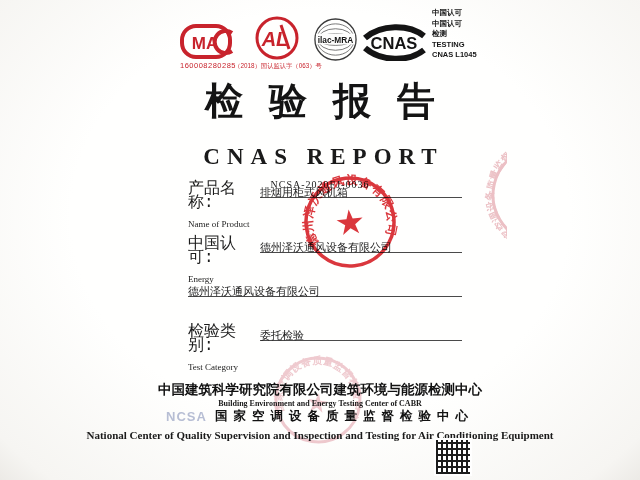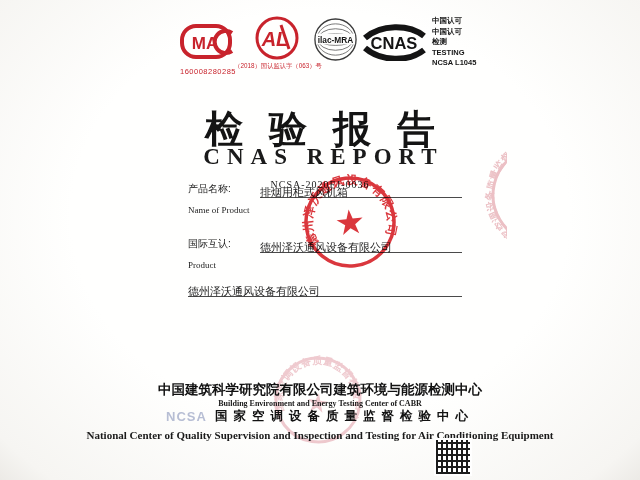--- a/index.html
+++ b/index.html
@@ -16,21 +16,21 @@
   .accred{font-size:7.5px;font-weight:bold;line-height:10.5px;color:#161616;}
   
   .title-zh{font-size:38px;font-weight:bold;letter-spacing:26px;color:#141414;}
   .title-zh span{margin-right:-26px;}
   .title-en{font-family:"Liberation Serif",serif;font-size:23px;font-weight:600;letter-spacing:7px;}
   .title-en span{margin-right:-7px;}
   .report-no{font-family:"Liberation Serif",serif;font-size:10px;letter-spacing:1px;}
   
   .field{position:absolute;left:188px;width:274px;display:flex;align-items:flex-start;}
   .field-labels{width:72px;flex:0 0 72px;}
-  .lab-zh{font-family:Liberation Sans, sans-serif;font-size:10px;color:#1c1c1c;line-height:14px;}
+  .lab-zh{font-family:Liberation Mono, monospace;font-size:16px;color:#1c1c1c;line-height:14px;}
   .lab-en{font-family:"Liberation Serif",serif;font-size:9px;color:#1c1c1c;line-height:12px;margin-top:8px;}
   .field-line{flex:1;border-bottom:1px solid #4a4a4a;height:15px;}
   .field-value{font-family:"Liberation Serif",serif;font-size:11px;line-height:15px;color:#222;}
   
   .seal{mix-blend-mode:multiply;}
   .seal-main{opacity:.92;transform:rotate(-6deg);}
   .seal-faint{opacity:.3;transform:rotate(8deg);}
   .edge-clip{overflow:hidden;}
   
   .org-zh{font-size:13.5px;font-weight:bold;color:#121212;}
@@ -49,21 +49,21 @@
 </head>
 <body>
 
 <div class="page">
 
   <svg class="abs" style="left:179px;top:21px" width="58" height="42" viewBox="0 0 58 42">
     <rect x="3" y="5" width="48" height="31" rx="14" fill="none" stroke="#c8232c" stroke-width="4"></rect>
     <path d="M53 12 A11 11 0 1 0 53 30" fill="none" stroke="#c8232c" stroke-width="4"></path>
     <text x="26" y="28" text-anchor="middle" font-size="17" font-weight="bold" fill="#c8232c">MA</text>
   </svg>
-  <div class="abs cert-num" style="left:172px;top:67px;width:72px">160008280285</div>
+  <div class="abs cert-num" style="left:172px;top:61px;width:72px">160008280285</div>
 
   <svg class="abs" style="left:254px;top:15px" width="46" height="46" viewBox="0 0 46 46">
     <circle cx="23" cy="23" r="20" fill="none" stroke="#c8232c" stroke-width="3"></circle>
     <path d="M27 10 L35 34" stroke="#c8232c" stroke-width="3"></path>
     <text x="21" y="31" text-anchor="middle" font-size="20" font-weight="bold" font-style="italic" fill="#c8232c">AL</text>
   </svg>
   <div class="abs cert-cap" style="left:228px;top:62px;width:100px">（2018）国认监认字（063）号</div>
 
   <svg class="abs" style="left:313px;top:17px" width="45" height="45" viewBox="0 0 46 46">
     <circle cx="23" cy="23" r="21" fill="none" stroke="#3a3a3a" stroke-width="1.4"></circle>
@@ -73,58 +73,67 @@
     <rect x="3" y="17" width="40" height="11" fill="#fdfdfc"></rect>
     <text x="23" y="26.5" text-anchor="middle" font-size="8.5" font-weight="bold" fill="#141414">ilac-MRA</text>
   </svg>
 
   <svg class="abs" style="left:361px;top:23px" width="66" height="38" viewBox="0 0 66 38">
     <path d="M4 15 C20 1 48 1 63 13" fill="none" stroke="#141414" stroke-width="6"></path>
     <path d="M4 25 C20 39 48 39 63 27" fill="none" stroke="#141414" stroke-width="6"></path>
     <text x="33" y="26" text-anchor="middle" font-size="16.5" font-weight="bold" fill="#141414">CNAS</text>
   </svg>
 
-  <div class="abs accred" style="left:432px;top:16px">
+  <div class="abs accred" style="left:432px;top:8px">
     <div>中国认可</div>
     <div>中国认可</div>
     <div>检测</div>
     <div>TESTING</div>
-    <div>NCSA L1045</div>
+    <div>CNAS L1045</div>
   </div>
 
-  <div class="abs ctr title-zh" style="top:104px"><span>检验报告</span></div>
+  <div class="abs ctr title-zh" style="top:76px"><span>检验报告</span></div>
   <div class="abs ctr title-en" style="top:144px"><span>CNAS REPORT</span></div>
   <div class="abs ctr report-no" style="top:179px">NCSA-2020FJ-0036</div>
 
   <div class="field" style="top:182px">
     <div class="field-labels">
       <div class="lab-zh">产品名称:</div>
       <div class="lab-en">Name of Product</div>
     </div>
     <div class="field-line">
       <span class="field-value">排烟用柜式风机箱</span>
     </div>
   </div>
 
   <div class="field" style="top:237px">
     <div class="field-labels">
-      <div class="lab-zh">国际互认:</div>
-      <div class="lab-en">Product</div>
+      <div class="lab-zh">中国认可:</div>
+      <div class="lab-en">Energy</div>
     </div>
     <div class="field-line">
       <span class="field-value">德州泽沃通风设备有限公司</span>
     </div>
   </div>
 
   <div class="field" style="top:281px">
     <div class="field-line">
       <span class="field-value">德州泽沃通风设备有限公司</span>
     </div>
   </div>
 
+  <div class="field" style="top:325px">
+    <div class="field-labels">
+      <div class="lab-zh">检验类别:</div>
+      <div class="lab-en">Test Category</div>
+    </div>
+    <div class="field-line">
+      <span class="field-value">委托检验</span>
+    </div>
+  </div>
 
   <svg class="abs seal seal-main" style="left:302px;top:174px" width="96" height="96" viewBox="0 0 96 96">
     <circle cx="48" cy="48" r="44" fill="none" stroke="#d7262c" stroke-width="3.5"></circle>
     <path id="sealArc" d="M 14.5,66 A 38,38 0 1 1 81.5,66" fill="none"></path>
     <text font-size="12" font-weight="bold" fill="#d7262c">
       <textPath href="#sealArc" startOffset="0" textLength="155">德州泽沃通风设备有限公司</textPath>
     </text>
     <text x="48" y="60" text-anchor="middle" font-size="34" fill="#d7262c">★</text>
   </svg>
 

